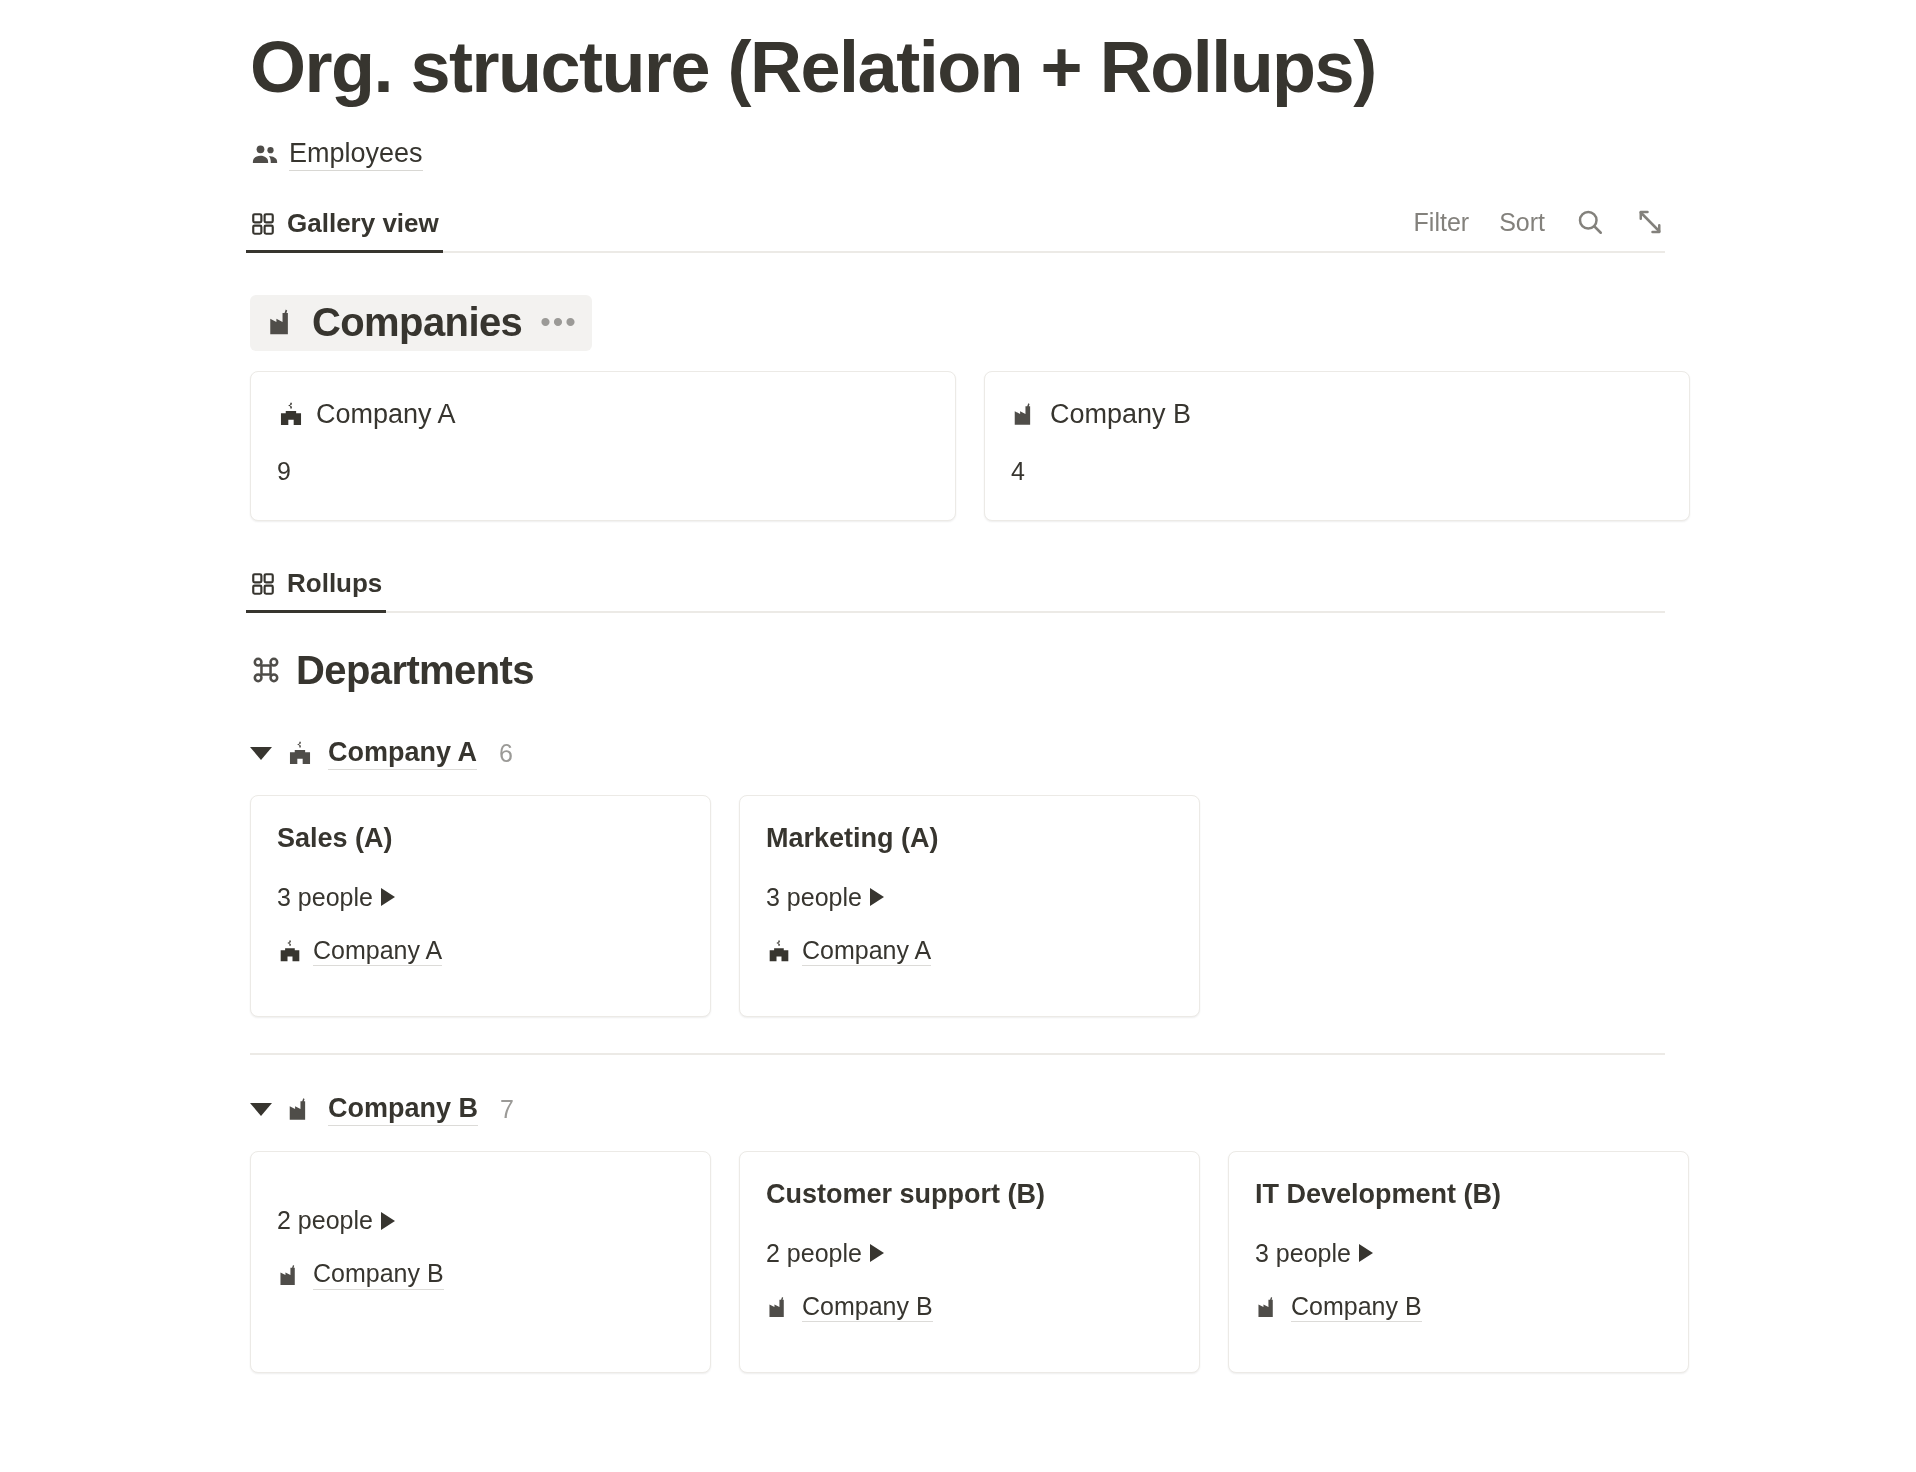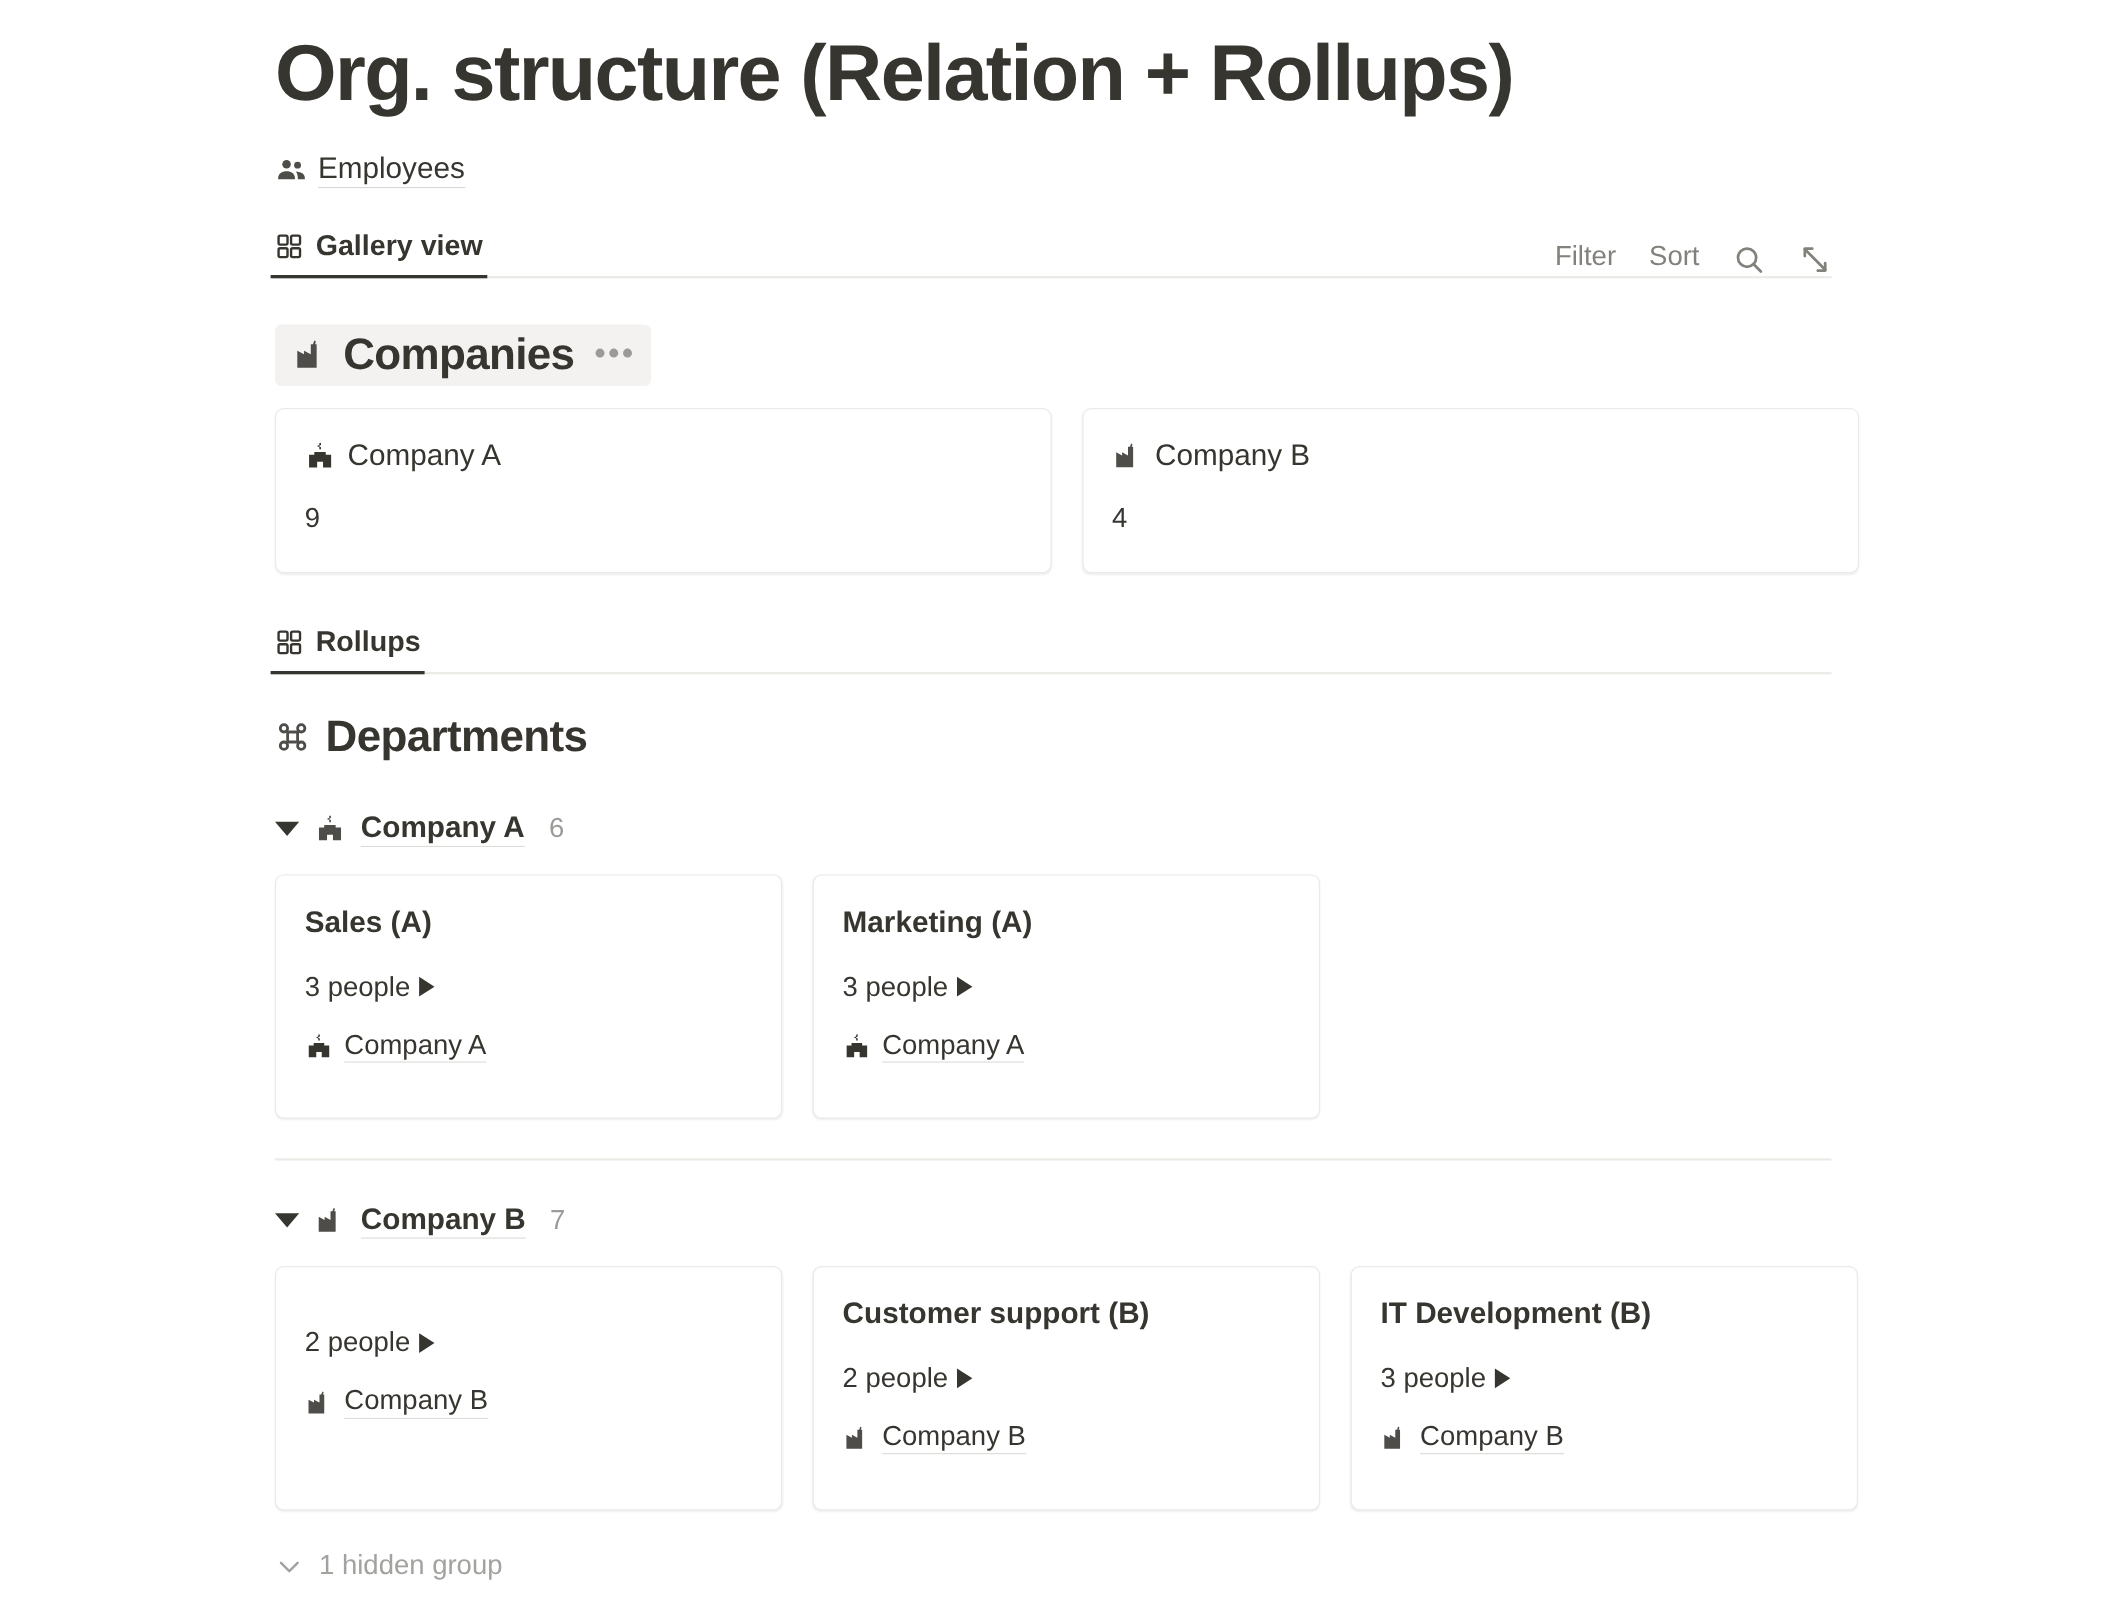--- a/index.html
+++ b/index.html
@@ -93,21 +93,23 @@
     position: absolute;
     left: -4px;
     right: -4px;
     bottom: -2px;
     height: 3px;
     background: #37352f;
   }
   .tab-wrap { display: flex; align-items: flex-end; font-weight: bold; }
   .toolbar {
     display: flex;
+    align-items: center;
     gap: 30px;
+    padding-bottom: 14px;
   }
   .toolbar-item {
     font-size: 25px;
     color: #83817c;
     cursor: pointer;
     line-height: 1;
   }
   .toolbar-icon { cursor: pointer; line-height: 0; }
 
   
@@ -513,22 +515,14 @@
             </svg>
           </span>
           <span class="relation-label">Company B</span>
         </div>
       </div>
 
     </div>
   </div>
 
   
-  <div class="hidden-group">
-    <span class="icon">
-      <svg width="26" height="26" viewBox="0 0 24 24" fill="none" stroke="#a3a29f" stroke-width="2" stroke-linecap="round" stroke-linejoin="round">
-        <polyline points="5,9 12,16 19,9"></polyline>
-      </svg>
-    </span>
-    <span class="hidden-group-label">1 hidden group</span>
-  </div>
 
 </div>
 
 </body></html>

